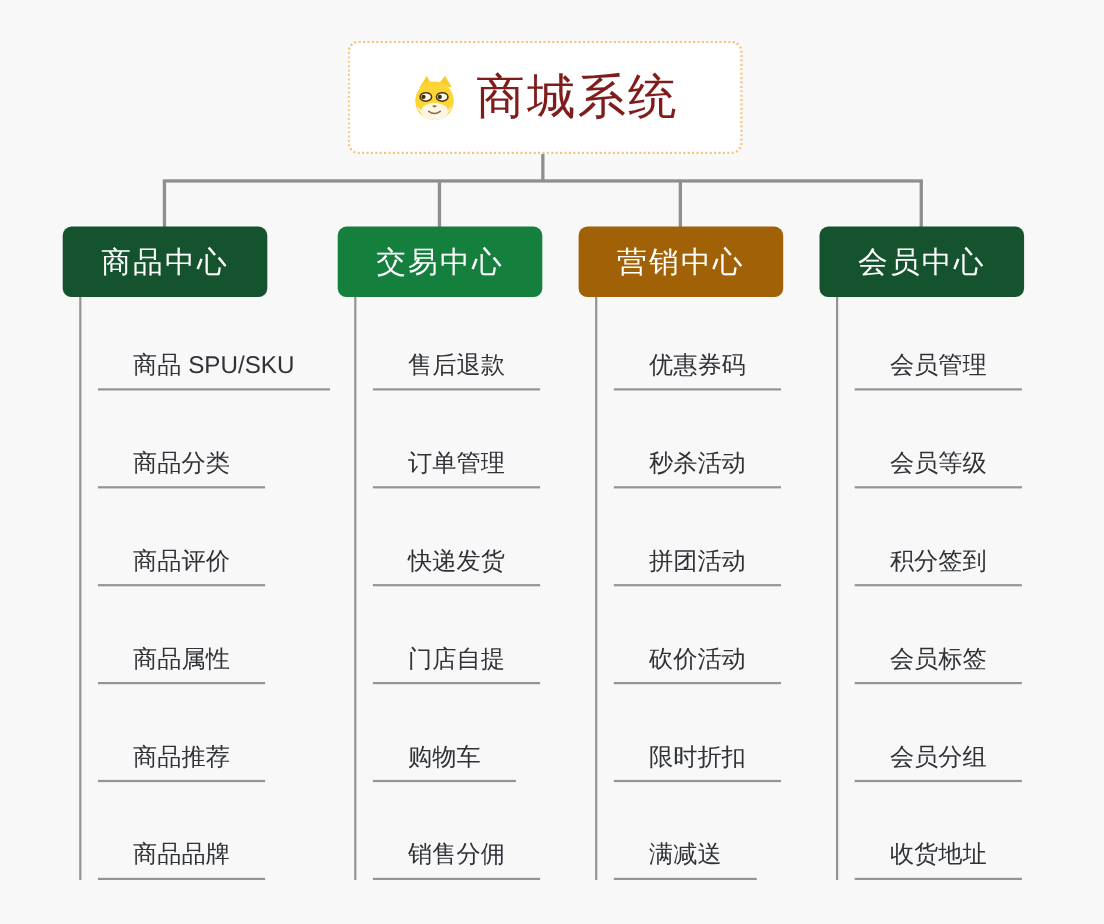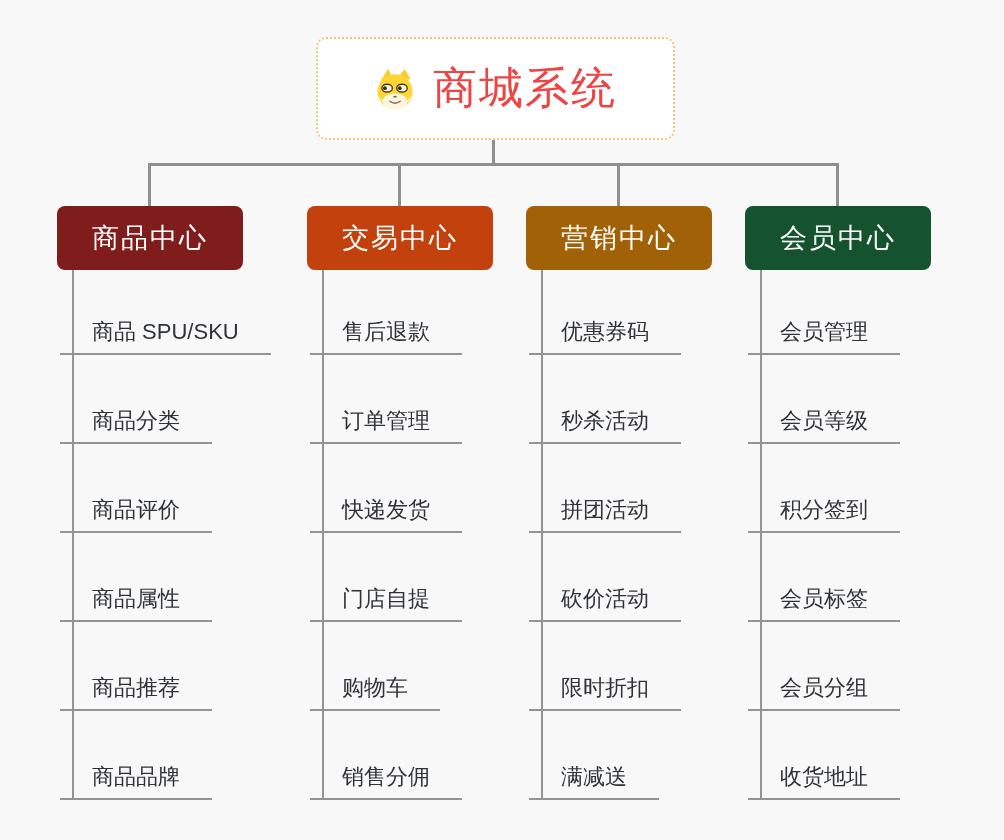--- a/index.html
+++ b/index.html
@@ -13,21 +13,21 @@
 
   
   .root-node {
     position:absolute; left:316px; top:37px; width:359px; height:103px;
     box-sizing:border-box;
     background:#FFFFFF;
     border:2px dotted #F5C57B;
     border-radius:10px;
     display:flex; align-items:center; justify-content:center; gap:17px;
   }
-  .root-title { font-size:44px; color:#ef4444; letter-spacing:2px; white-space:nowrap; }
+  .root-title { font-size:44px; color:#7f1d1d; letter-spacing:2px; white-space:nowrap; }
   .root-icon { width:42px; height:42px; flex:0 0 auto; }
 
   
   .line { position:absolute; background:#8F8F8F; }
   .stub  { left:492px; top:139px; width:3px; height:26px; }
   .hline { left:148px; top:163px; width:691px; height:3px; }
   .drop  { top:164px; width:3px; height:43px; }
   .drop-1 { left:148px; }
   .drop-2 { left:398px; }
   .drop-3 { left:617px; }
@@ -44,21 +44,21 @@
     position:relative; z-index:2;
     height:64px; border-radius:8px;
     color:#FFFFFF; font-size:27px; letter-spacing:2px;
     display:flex; align-items:center; justify-content:center;
     white-space:nowrap;
   }
   .rail {
     position:absolute; left:15px; top:64px;
     width:2px; height:530px; background:#949494;
   }
-  .items { position:absolute; left:3px; top:60px; }
+  .items { position:absolute; left:32px; top:60px; }
   .row { height:89px; display:flex; align-items:flex-end; }
   .leaf {
     display:inline-block;
     padding:0 32px 6px 32px;
     border-bottom:2px solid #949494;
     font-size:22px; color:#2F3237;
     white-space:nowrap;
   }
 </style>
 </head>
@@ -84,21 +84,21 @@
       <ellipse cx="32" cy="23" rx="6" ry="4.4" fill="#FDF6E3" stroke="#4A3A14" stroke-width="1.6"></ellipse>
       <circle cx="12.5" cy="23" r="2.2" fill="#3A2E10"></circle>
       <circle cx="29.5" cy="23" r="2.2" fill="#3A2E10"></circle>
       <path d="M21.5 32.5 Q24 31 26.5 32.5 Q24 35.5 21.5 32.5 Z" fill="#8A6A4A"></path>
       <path d="M18 38 Q24 42.5 30 38" stroke="#8A6A4A" stroke-width="1.6" fill="none" stroke-linecap="round"></path>
     </svg>
     <span class="root-title">商城系统</span>
   </div>
 
   <div class="column col-1">
-    <div class="branch-header" style="background: #7f1d1d;">商品中心</div>
+    <div class="branch-header" style="background: #14532d;">商品中心</div>
     <div class="rail"></div>
     <div class="items">
       <div class="row">
           <span class="leaf">商品 SPU/SKU</span>
         </div>
       <div class="row">
           <span class="leaf">商品分类</span>
         </div>
       <div class="row">
           <span class="leaf">商品评价</span>
@@ -109,21 +109,21 @@
       <div class="row">
           <span class="leaf">商品推荐</span>
         </div>
       <div class="row">
           <span class="leaf">商品品牌</span>
         </div>
     </div>
   </div>
 
   <div class="column col-2">
-    <div class="branch-header" style="background: #c2410c;">交易中心</div>
+    <div class="branch-header" style="background: #15803d;">交易中心</div>
     <div class="rail"></div>
     <div class="items">
       <div class="row">
           <span class="leaf">售后退款</span>
         </div>
       <div class="row">
           <span class="leaf">订单管理</span>
         </div>
       <div class="row">
           <span class="leaf">快递发货</span>

